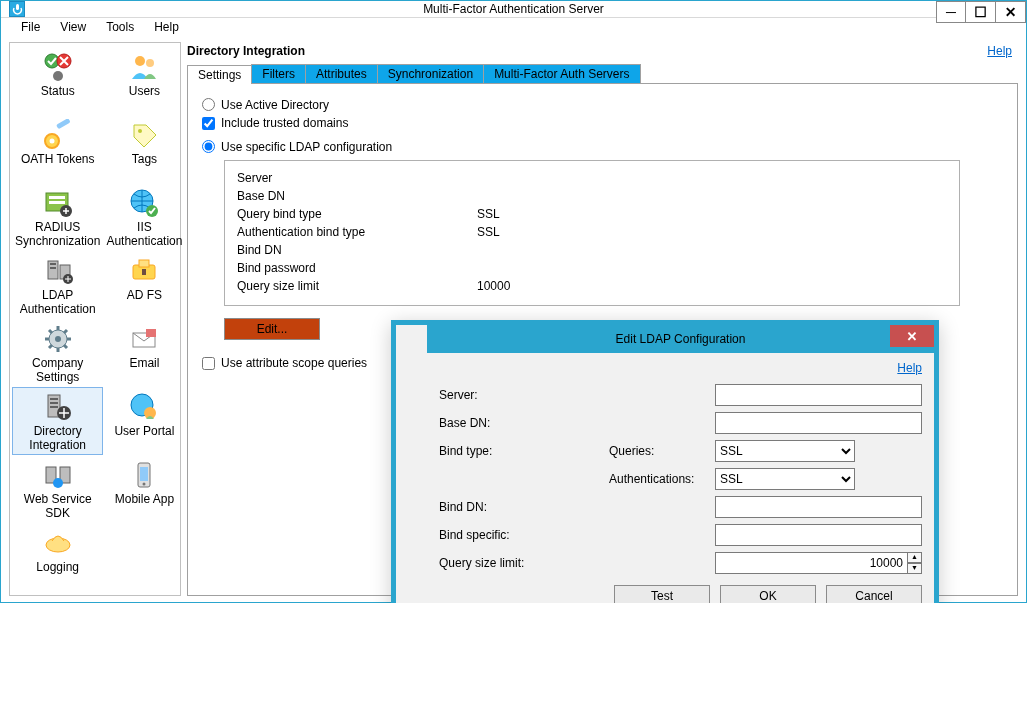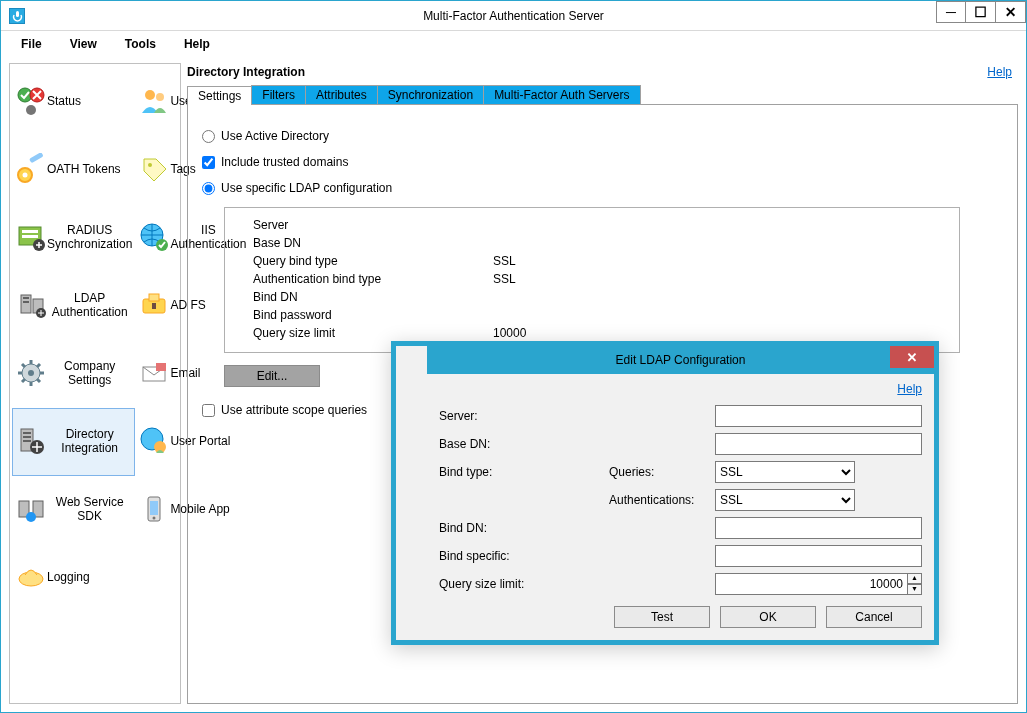--- a/index.html
+++ b/index.html
@@ -1,48 +1,48 @@
 <!DOCTYPE html>
 <html><head>
 <meta charset="utf-8">
 <style>
 * { box-sizing: border-box; font-family: "Segoe UI", Tahoma, sans-serif; font-size: 12px; }
 body { margin: 0; background: #fff; }
-.window { width: 1027px; height: 713px; border: 1px solid #2aa5ce; background: #fff; display: flex; flex-direction: column; }
+.window { width: 1027px; height: 603px; border: 1px solid #2aa5ce; background: #fff; display: flex; flex-direction: column; }
 .titlebar { height: 30px; background: #fff; border-bottom: 1px solid #d9d9d9; display: flex; align-items: center; position: relative; }
 .titlebar .appicon { width: 16px; height: 16px; margin-left: 8px; background: #29abe2; border: 1px solid #1a8ac0; }
 .titlebar .title { position: absolute; left: 0; right: 0; text-align: center; pointer-events: none; }
 .winbtns { position: absolute; right: 0; top: 0; display: flex; height: 22px; }
 .winbtn { width: 30px; height: 22px; border: 1px solid #888; border-left: none; display: flex; align-items: center; justify-content: center; background: #fff; cursor: default; font-family: Arial; font-size: 14px; font-weight: bold;}
 .winbtn:first-child { border-left: 1px solid #888; }
-.menubar { height: 26px; display: flex; align-items: center; padding: 0 10px; gap: 8px; font-weight: bold; }
+.menubar { height: 26px; display: flex; align-items: center; padding: 0 10px; gap: 0; }
 .menuitem { padding: 2px 10px; cursor: default; }
 .body { flex: 1; display: flex; padding: 6px 8px 8px 8px; gap: 6px; }
 .sidebar { width: 172px; border: 1px solid #c0c0c0; padding: 4px 2px; display: grid; grid-template-columns: 1fr 1fr; grid-auto-rows: 68px; align-content: start; }
-.side-item { display: flex; flex-direction: row; align-items: center; justify-content: flex-start; text-align: center; padding: 3px 2px; border: 1px solid transparent; line-height: 1.15; cursor: default; }
+.side-item { display: flex; flex-direction: column; align-items: center; justify-content: flex-start; text-align: center; padding: 3px 2px; border: 1px solid transparent; line-height: 1.15; cursor: default; }
 .side-item.selected { border: 1px solid #7eb4ea; background: #e5f1fb; }
 .side-item .ico { width: 32px; height: 32px; margin-bottom: 2px; display:flex; align-items:center; justify-content:center; }
 .main { flex: 1; display: flex; flex-direction: column; position: relative; }
 .main-header { display: flex; align-items: center; height: 18px; }
 .main-header .mh-title { font-weight: bold; }
 .main-header .help { margin-left: auto; color: #0066cc; text-decoration: underline; padding-right: 6px; cursor: pointer; }
 .tabs { display: flex; margin-top: 4px; }
 .tab { border: 1px solid #a0a0a0; border-bottom: none; padding: 2px 10px; background: #0ea5e9; margin-right: -1px; position: relative; cursor: default; }
 .tab.active { background: #fff; z-index: 2; top: 1px; }
 .tab-body { border: 1px solid #a0a0a0; flex: 1; padding: 12px 14px; position: relative; }
-.radio-row { display: flex; align-items: flex-end; margin: 12px 0; }
+.radio-row { display: flex; align-items: flex-start; margin: 2px 0; }
 .radio-row input { margin: 0 6px 0 0; }
 .indent { margin-left: 22px; }
 .check-row { display: flex; align-items: center; margin: 4px 0 10px 0; }
 .check-row input { margin: 0 6px 0 0; }
 .ldap-box { border: 1px solid #b0b0b0; margin: 6px 0 6px 22px; padding: 8px 12px 10px 12px; width: 736px; }
-.ldap-row { display: flex; margin-left: 16px; }
+.ldap-row { display: flex; }
 .ldap-k { width: 240px; padding: 2px 0; }
 .ldap-v { padding: 2px 0; }
-.edit-btn { margin: 6px 0 0 22px; width: 96px; height: 22px; border: 1px solid #8b8b8b; background: #a3a3a3; cursor: default; }
+.edit-btn { margin: 6px 0 0 22px; width: 96px; height: 22px; border: 1px solid #8b8b8b; background: #c2410c; cursor: default; }
 
 
 .dialog { position: absolute; left: 204px; top: 278px; width: 548px; border: 5px solid #2aa5ce; background: #f1f1f1; box-shadow: 0 4px 20px rgba(0,0,0,0.2); padding-left: 31px; }
 .dlg-title { height: 28px; background: #2aa5ce; display: flex; align-items: center; position: relative; color:#000; }
 .dlg-title span { position:absolute; left:0; right:0; text-align:center; }
 .dlg-close { position:absolute; right:0; top:0; width: 44px; height: 22px; background: #c75050; color: #fff; display:flex; align-items:center; justify-content:center; font-weight:bold; cursor:default; font-family: Arial; font-size: 13px;}
 .dlg-body { padding: 8px 12px 12px 12px; }
 .dlg-help { text-align: right; color: #0066cc; text-decoration: underline; margin-bottom: 6px; cursor: pointer; }
 .form-row { display: flex; align-items: center; min-height: 28px; }
 .form-l { width: 170px; }

